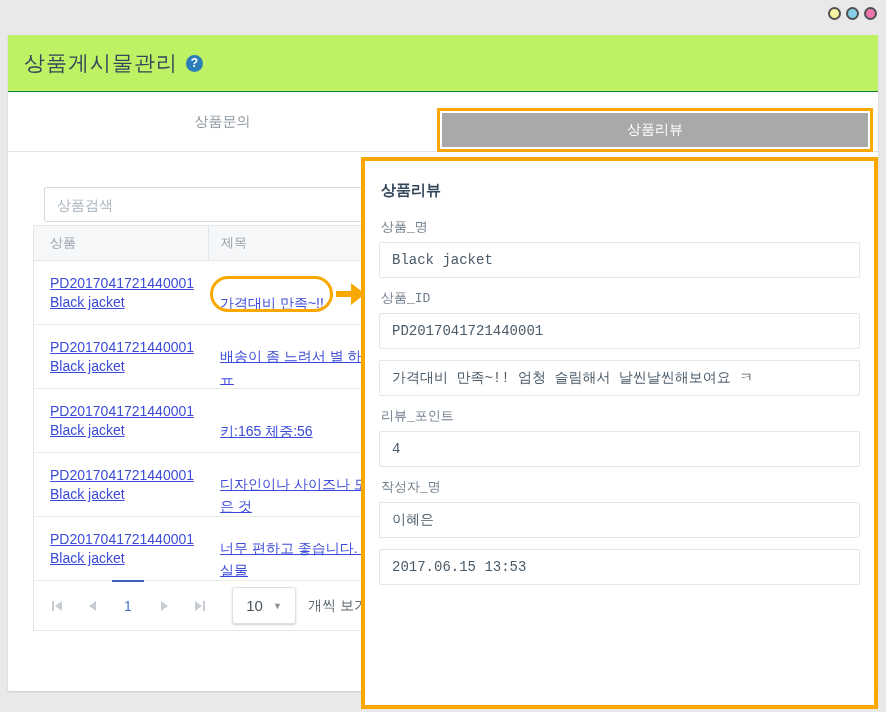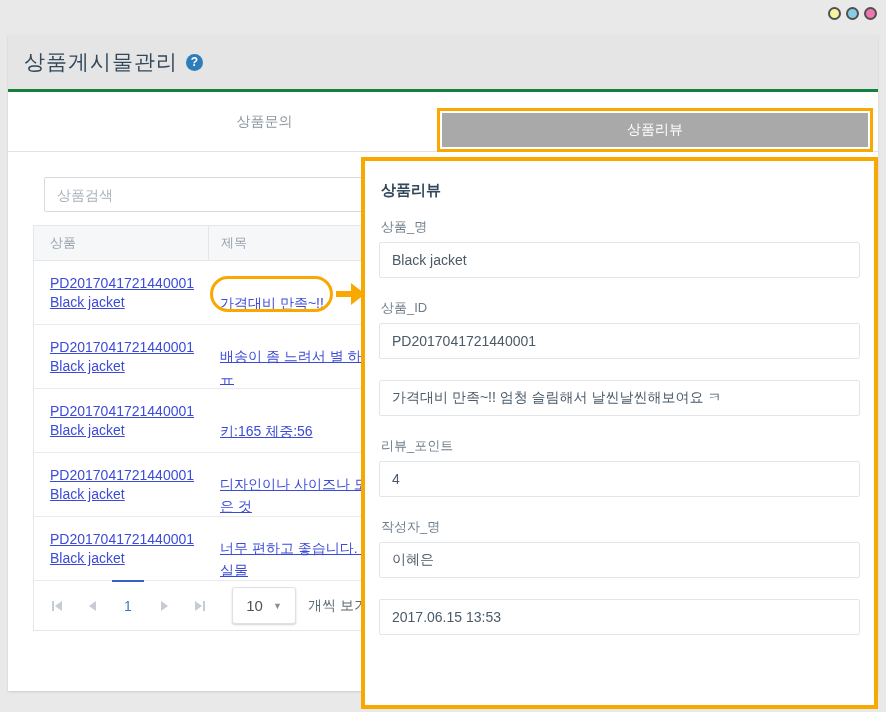--- a/index.html
+++ b/index.html
@@ -17,47 +17,47 @@
   .dot-yellow { background: #f8f3a0; }
   .dot-blue   { background: #85cee6; }
   .dot-pink   { background: #ef74b0; }
 
   
   .card {
     position: absolute; left: 8px; top: 35px; width: 870px; height: 656px;
     background: #fff; box-shadow: 0 1px 2px rgba(0,0,0,.12);
   }
   .card-header {
-    height: 57px; background: #e5e5e5; border-bottom: 3px solid #15803d;
+    height: 57px; background: #bef264; border-bottom: 1px solid #15803d;
     display: flex; align-items: center; padding: 0 16px;
   }
   .page-title { font-size: 21px; color: #33475b; letter-spacing: 1px; font-weight: 500; }
   .help-icon {
     width: 17px; height: 17px; border-radius: 50%; background: #2d7dbb; color: #fff;
     font-size: 12px; font-weight: bold; display: flex; align-items: center; justify-content: center;
     margin-left: 8px; line-height: 1;
   }
 
   
   .tab-bar { position: relative; height: 60px; border-bottom: 1px solid #e2e2e2; }
   .tab-inquiry {
     position: absolute; left: 0; top: 0; width: 429px; height: 60px;
     display: flex; align-items: center; justify-content: center;
-    color: #8a959e; font-size: 14px; cursor: pointer; margin-left: 42px;
+    color: #8a959e; font-size: 14px; cursor: pointer;
   }
   .tab-review {
     position: absolute; left: 429px; top: 16px; width: 436px; height: 44px;
     background: #a9a9a9; border: 3px solid #f9a800; box-shadow: inset 0 0 0 2px #fff;
     display: flex; align-items: center; justify-content: center;
     color: #fff; font-size: 14px; z-index: 2; cursor: pointer;
   }
 
   
   .search-input {
-    position: absolute; left: 36px; top: 142px; width: 322px; height: 35px;
+    position: absolute; left: 36px; top: 152px; width: 322px; height: 35px;
     border: 1px solid #d5dade; border-radius: 2px; padding: 0 12px;
     font-size: 14px; color: #4a5a68; font-family: "Liberation Sans", sans-serif;
   }
   .search-input::placeholder { color: #a9b2bb; }
 
   
   .tbl { position: absolute; left: 25px; top: 190px; width: 828px; border: 1px solid #e4e7ea; background: #fff; }
   .tbl-head { display: flex; height: 35px; background: #f6f7f8; border-bottom: 1px solid #e4e7ea; color: #98a2ac; font-size: 13px; }
   .th-product { width: 174px; padding-left: 16px; display: flex; align-items: center; text-align: right; }
   .th-title { flex: 1; padding-left: 12px; border-left: 1px solid #e4e7ea; display: flex; align-items: center; }
@@ -83,21 +83,21 @@
   .caret { font-size: 9px; color: #8a9097; }
   .pager-suffix { margin-left: 12px; color: #5c6870; font-size: 14px; }
 
   
   .detail-panel {
     position: absolute; left: 361px; top: 157px; width: 517px; height: 552px;
     background: #fff; border: 4px solid #f9a800; z-index: 5;
     padding: 14px 14px 0;
   }
   .panel-title { font-size: 15px; font-weight: bold; color: #33475b; margin: 6px 0 18px 2px; }
-  .fld { margin-bottom: 21px; }
+  .fld { margin-bottom: 11px; font-family: Liberation Mono, monospace; }
   .fld-label { display: block; font-size: 13px; color: #6e7c8a; margin: 0 0 6px 2px; }
   .fld-box {
     height: 36px; border: 1px solid #e3e6e9; border-radius: 2px; background: #fff;
     display: flex; align-items: center; padding: 0 12px; font-size: 14px; color: #4a5a68;
   }
 
   
   .highlight-ring {
     position: absolute; left: 210px; top: 276px; width: 123px; height: 36px;
     border: 3px solid #f9a800; border-radius: 18px; z-index: 6; pointer-events: none;

